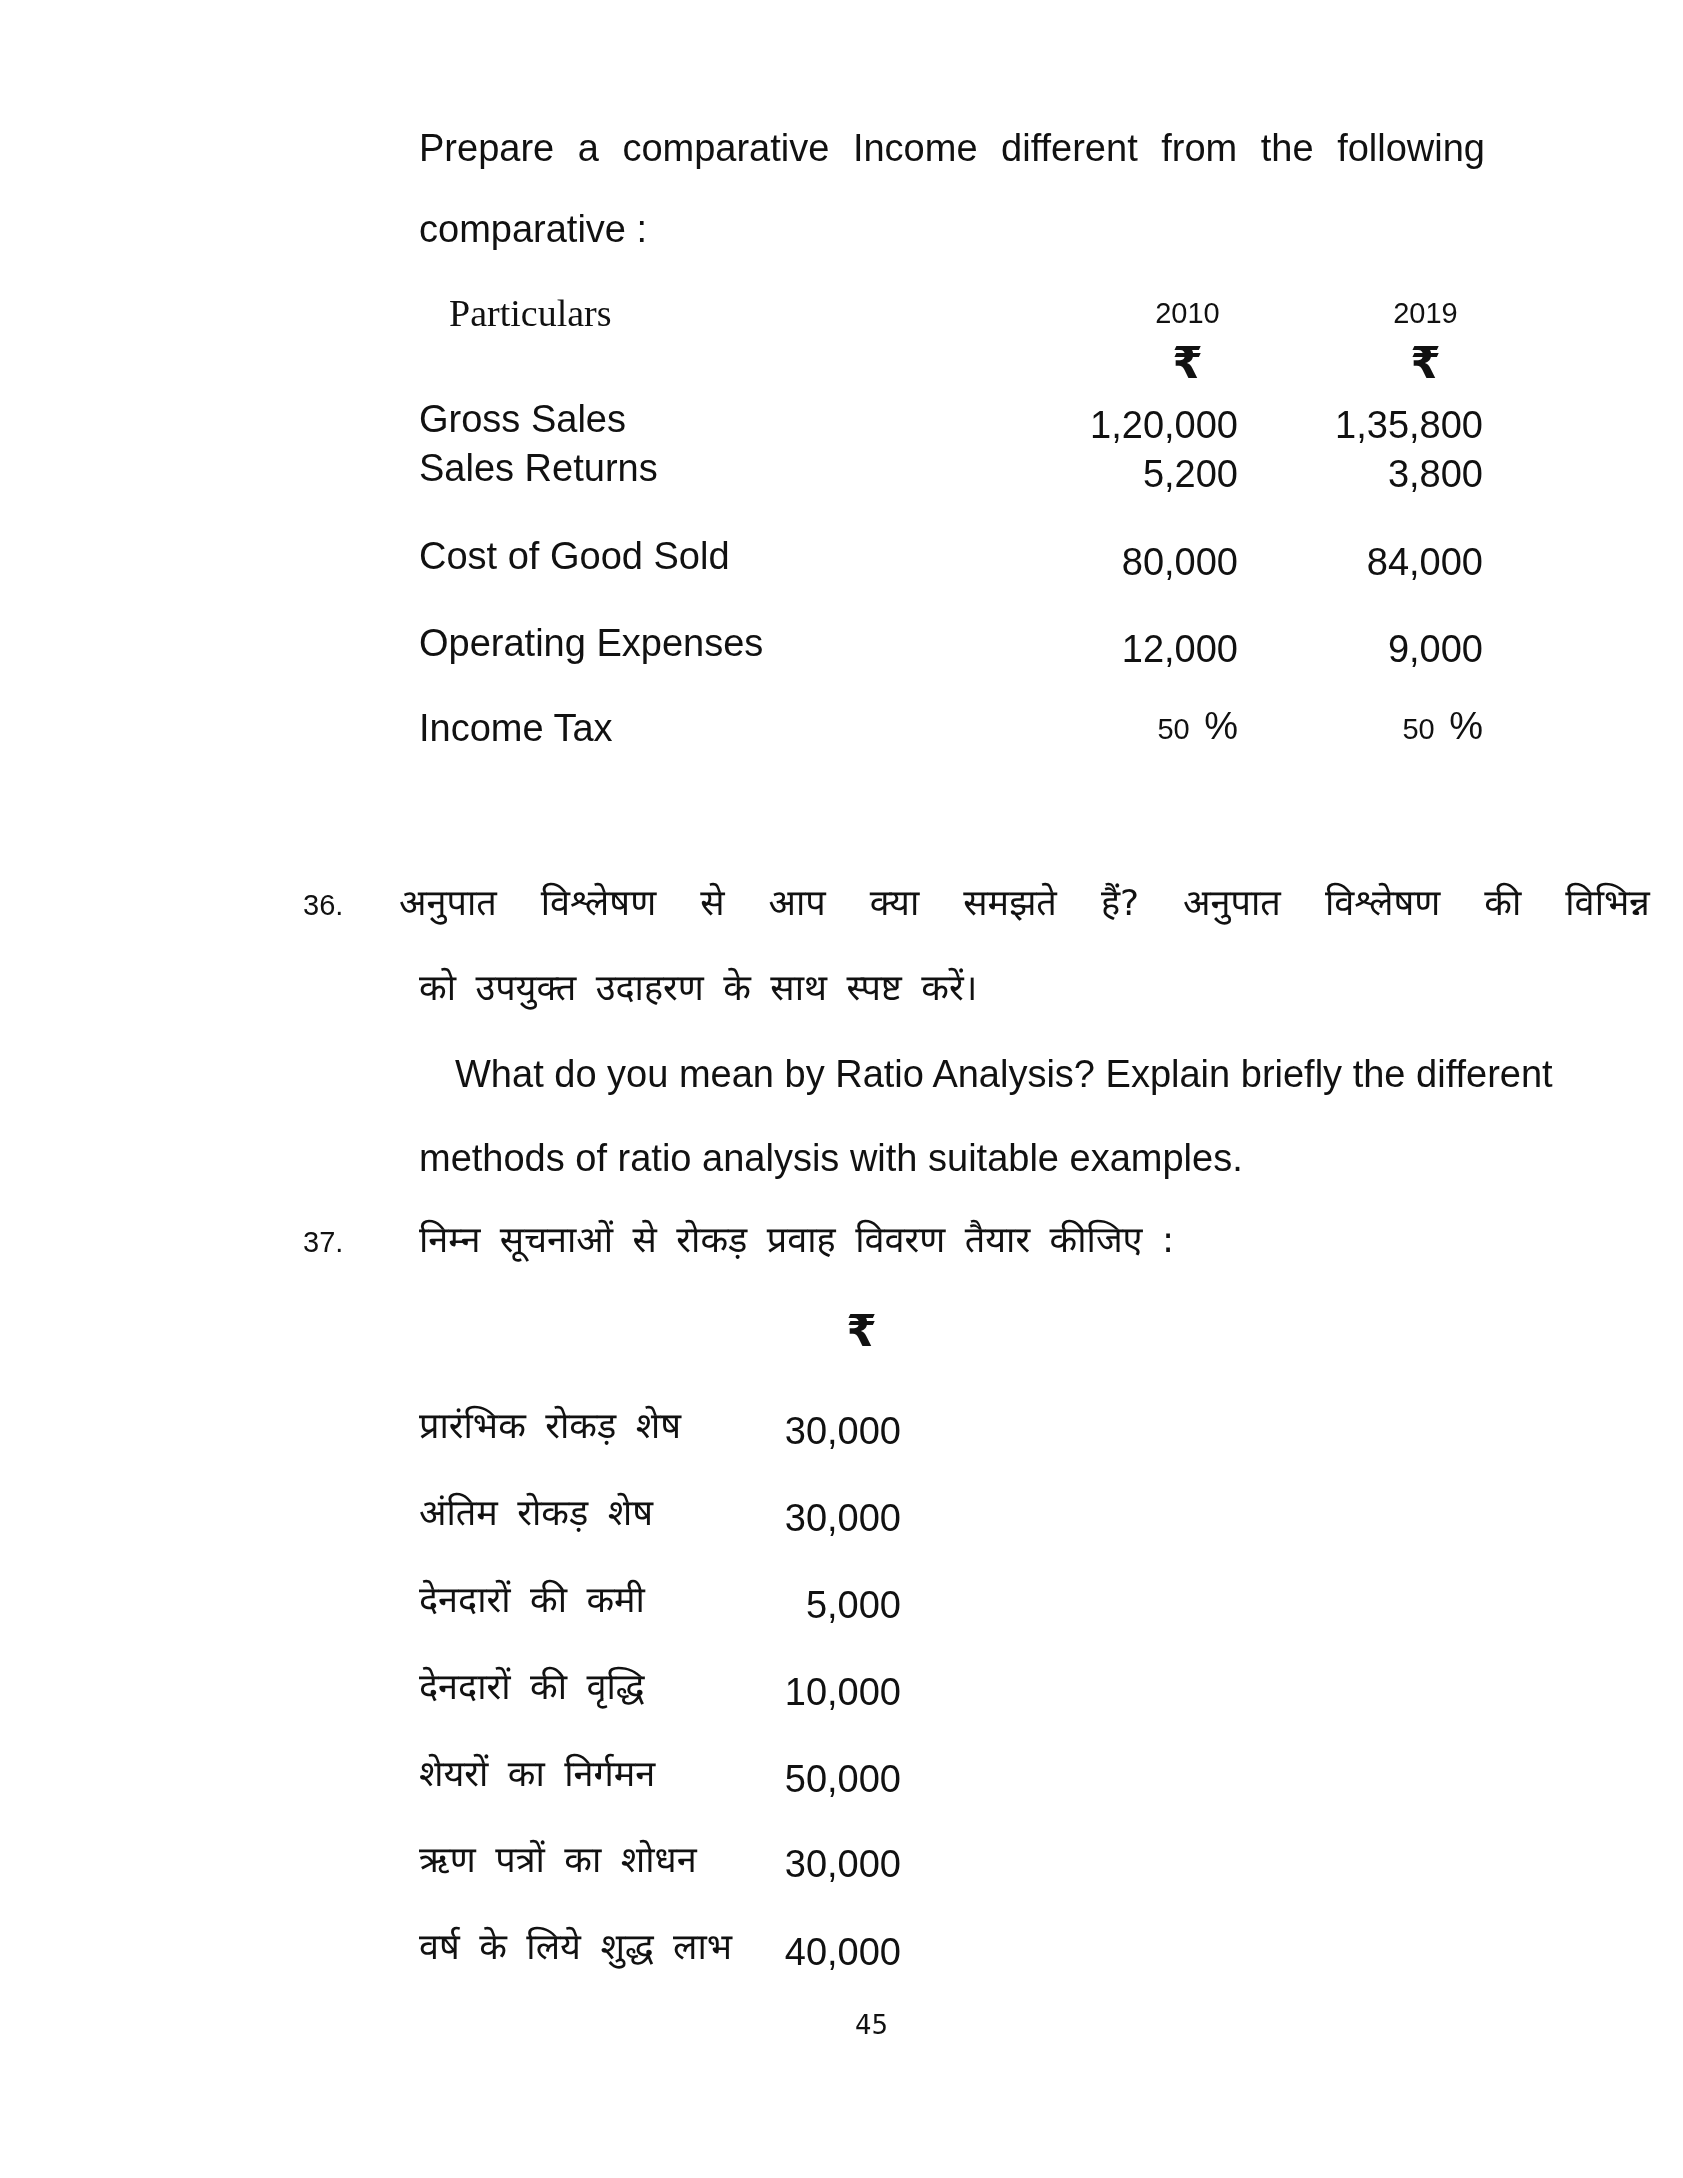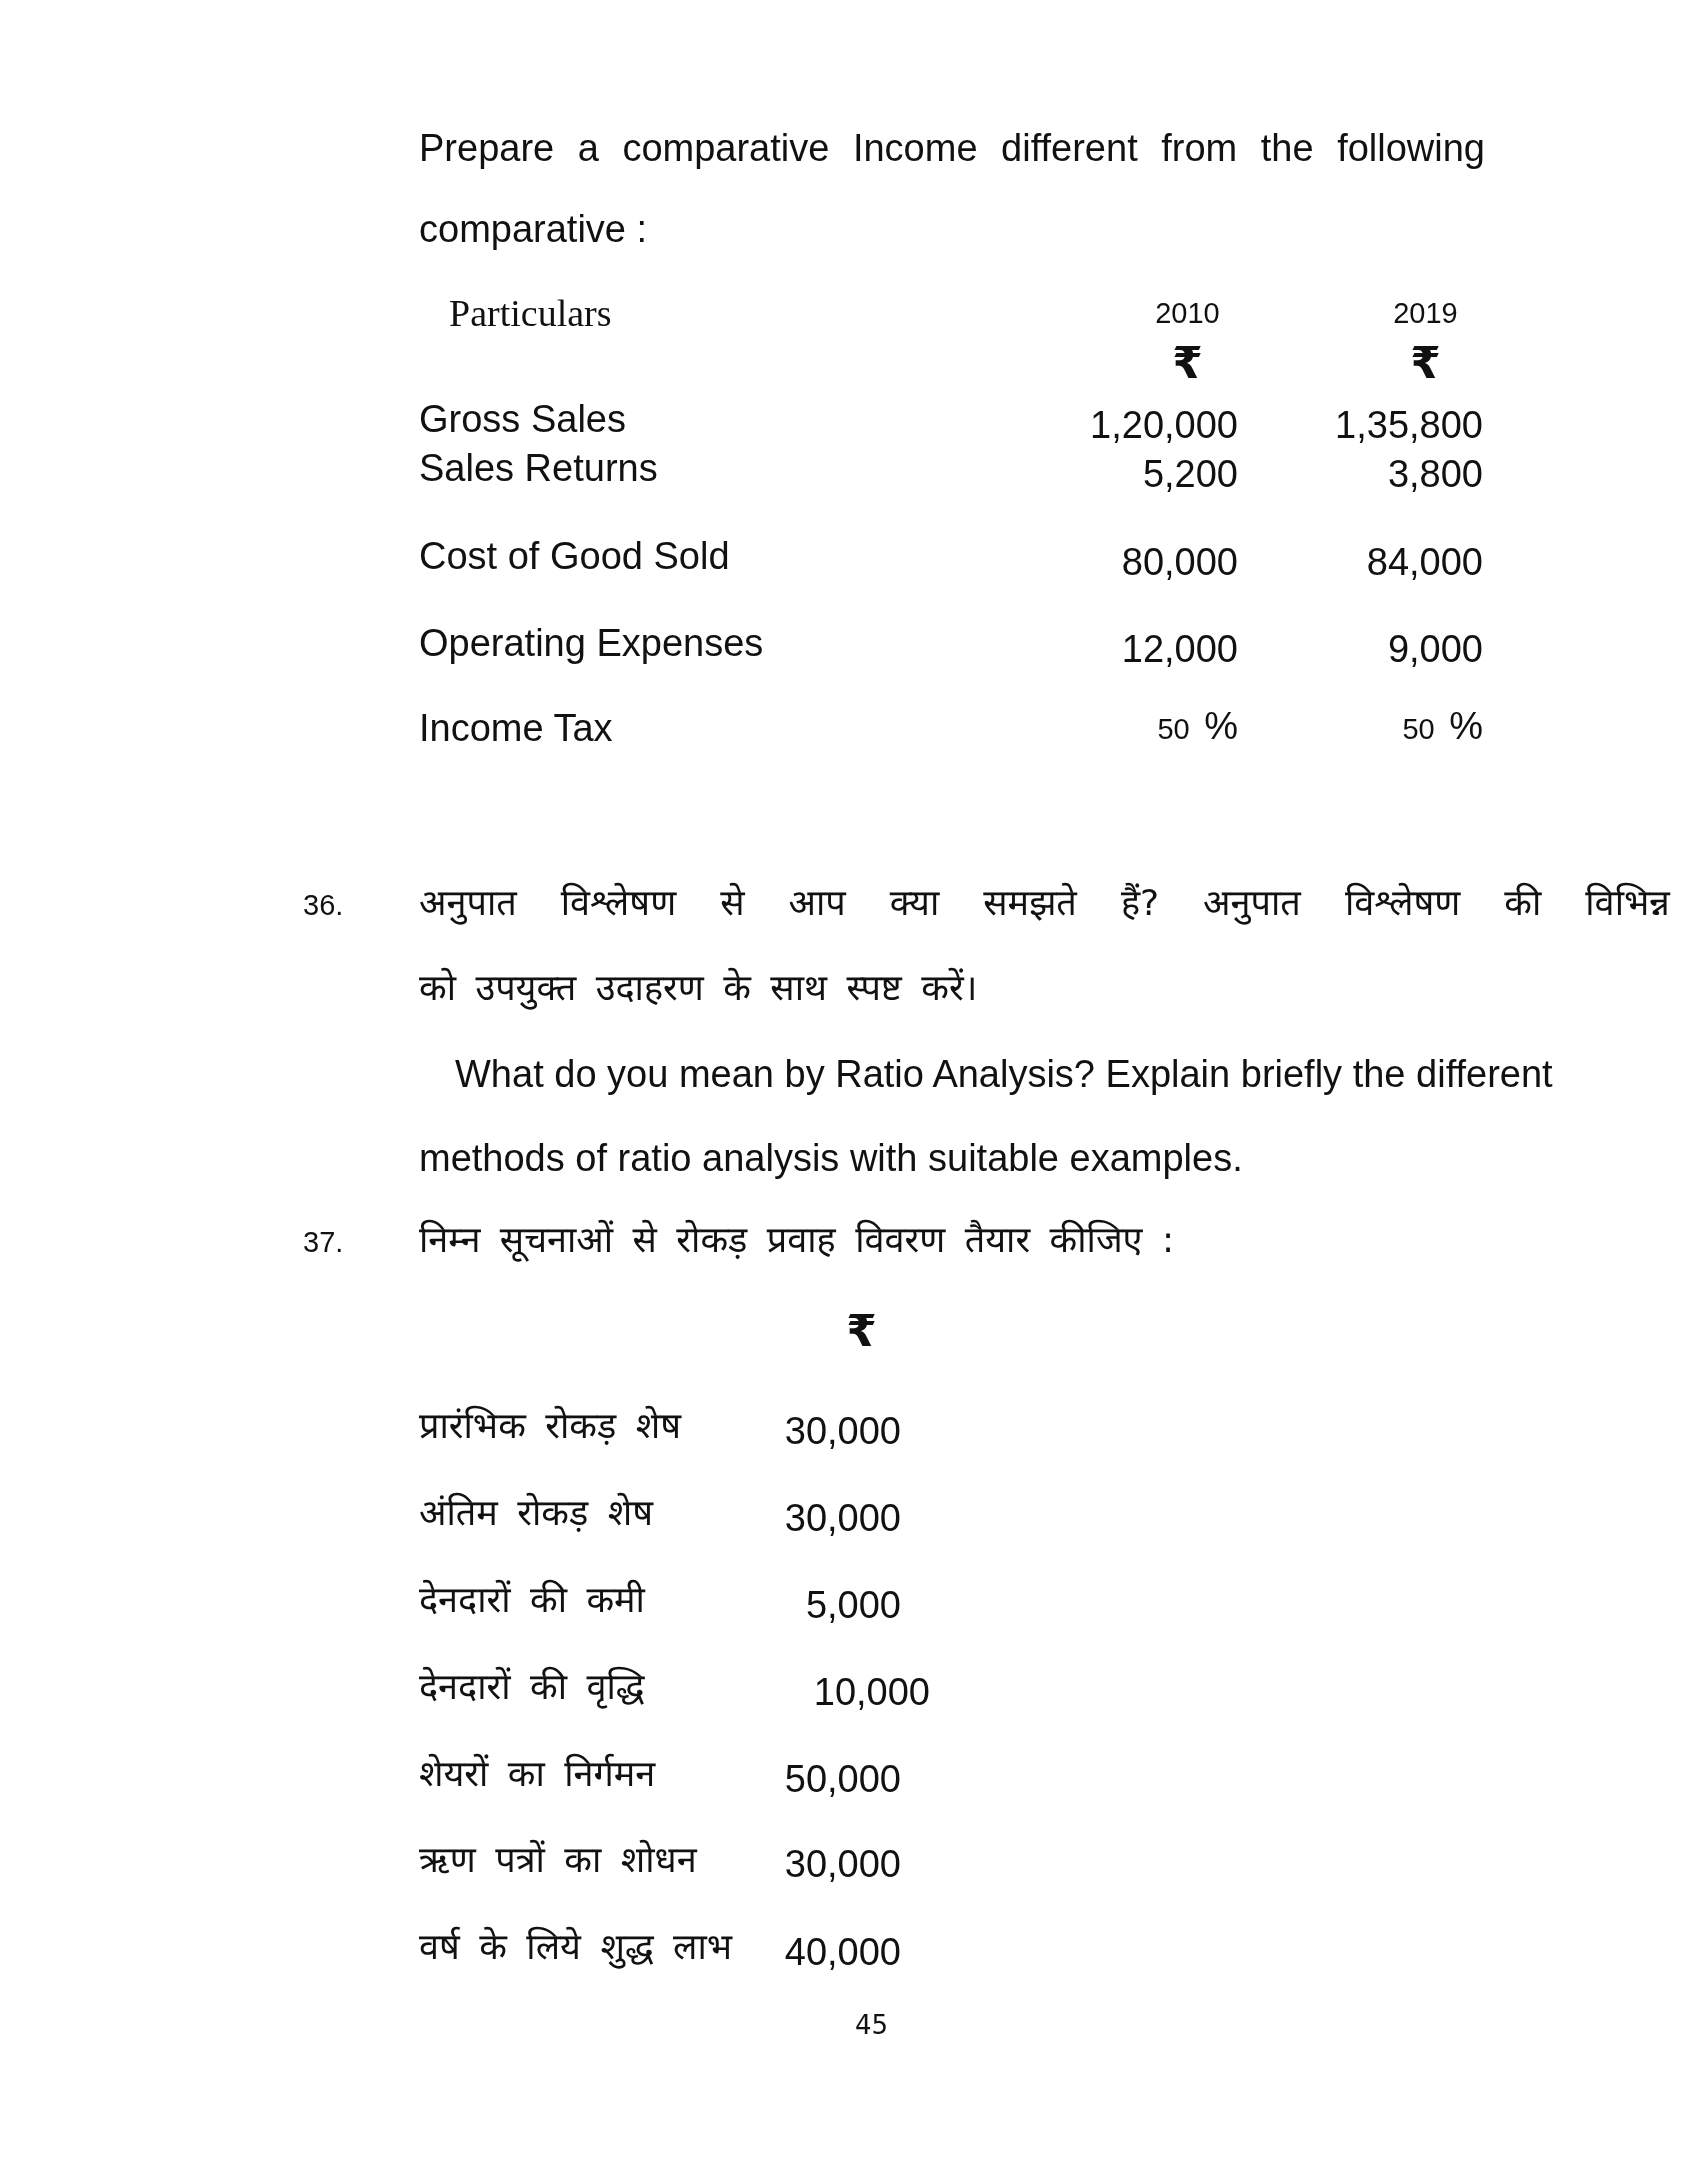--- a/index.html
+++ b/index.html
@@ -68,21 +68,21 @@
       <span class="pct" style="margin-left:10px;">%</span>
     </div>
     <div class="abs" style="left:1285px; top:705px; width:198px; text-align:right;">
       <span class="med">50</span>
       <span class="pct" style="margin-left:10px;">%</span>
     </div>
   </div>
 </div>
 
 <div class="abs qnum" style="left:303px; top:889px;">36.</div>
-<div class="abs hi justify-line" style="left:419px; top:877px;gap:44px;">
+<div class="abs hi justify-line" style="left:399px; top:877px;gap:44px;">
   <span>अनुपात</span>
   <span>विश्लेषण</span>
   <span>से</span>
   <span>आप</span>
   <span>क्या</span>
   <span>समझते</span>
   <span>हैं?</span>
   <span>अनुपात</span>
   <span>विश्लेषण</span>
   <span>की</span>
@@ -105,21 +105,21 @@
   <div>
     <div class="abs hi" style="left:419px; top:1487px; word-spacing:8px;">अंतिम रोकड़ शेष</div>
     <div class="abs num" style="left:703px; top:1497px; width:198px;">30,000</div>
   </div>
   <div>
     <div class="abs hi" style="left:419px; top:1574px; word-spacing:8px;">देनदारों की कमी</div>
     <div class="abs num" style="left:703px; top:1584px; width:198px;">5,000</div>
   </div>
   <div>
     <div class="abs hi" style="left:419px; top:1661px; word-spacing:8px;">देनदारों की वृद्धि</div>
-    <div class="abs num" style="left:732px; top:1671px; width:198px;">10,000</div>
+    <div class="abs num" style="left:703px; top:1671px; width:198px;">10,000</div>
   </div>
   <div>
     <div class="abs hi" style="left:419px; top:1748px; word-spacing:8px;">शेयरों का निर्गमन</div>
     <div class="abs num" style="left:703px; top:1758px; width:198px;">50,000</div>
   </div>
   <div>
     <div class="abs hi" style="left:419px; top:1834px; word-spacing:8px;">ऋण पत्रों का शोधन</div>
     <div class="abs num" style="left:703px; top:1843px; width:198px;">30,000</div>
   </div>
   <div>

